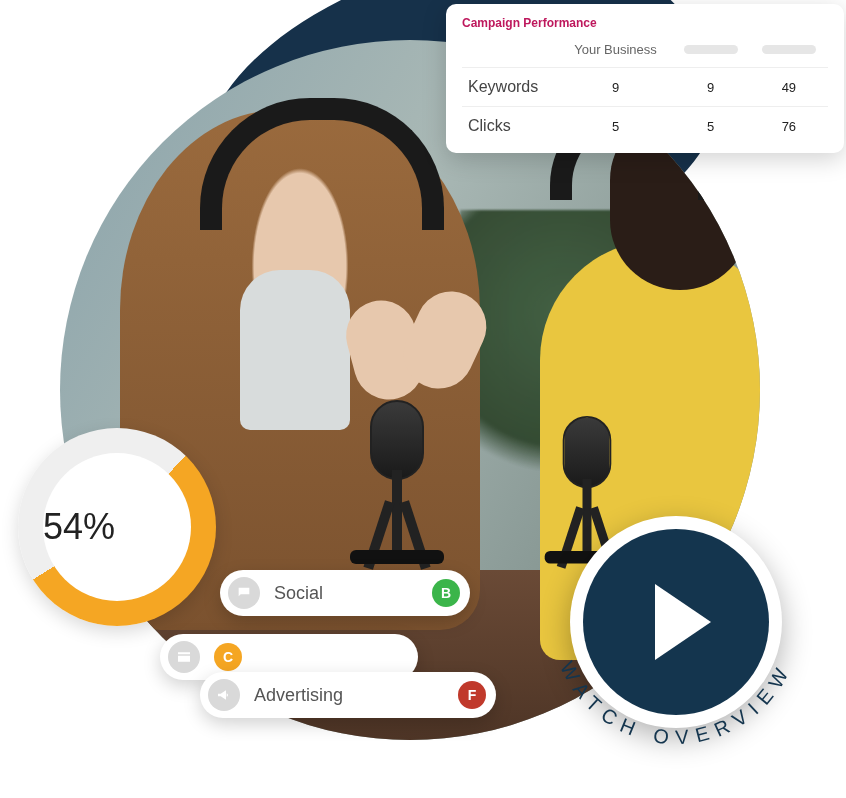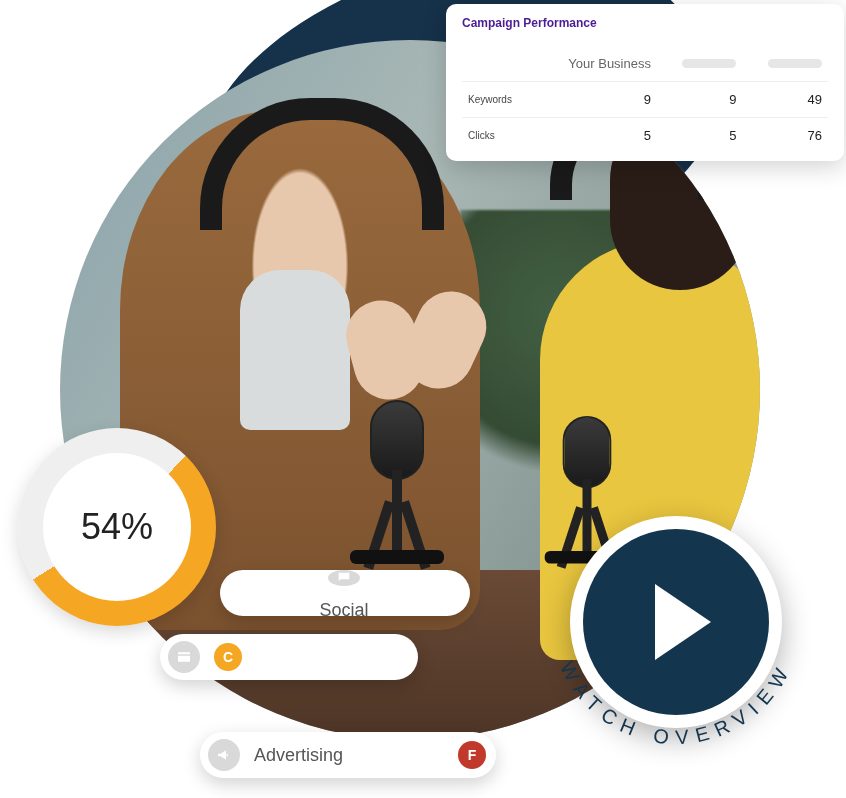--- a/index.html
+++ b/index.html
@@ -168,33 +168,33 @@
   width: 398px;
   background: #fff;
   border-radius: 10px;
   box-shadow: 0 6px 24px rgba(0,0,0,.18);
   padding: 12px 16px 8px;
   z-index: 5;
 }
 .perf-title {
   font-size: 12px;
   font-weight: 700;
-  color: #4c1d95;
-  margin-bottom: 16px;
+  color: #be185d;
+  margin-bottom: 2px;
 }
 .perf-table { width: 100%; border-collapse: collapse; }
 .perf-table th, .perf-table td {
-  text-align: right;
+  text-align: center;
   font-size: 13px;
   color: #222;
   padding: 10px 6px;
   border-top: 1px solid #eee;
 }
 .perf-table th { border-top: none; font-weight: 400; color: #666; }
-.perf-table td:first-child, .perf-table th:first-child { text-align: left; color: #444; font-size: 10px; }
+.perf-table td:first-child, .perf-table th:first-child { text-align: left; color: #444; font-size: 16px; }
 .col-pill {
   display: inline-block;
   width: 54px; height: 9px;
   background: #e6e6e6;
   border-radius: 5px;
 }
 
 
 .gauge-wrap {
   position: absolute;
@@ -212,21 +212,21 @@
   align-items: center;
   justify-content: center;
   box-shadow: 0 6px 18px rgba(0,0,0,.15);
 }
 .gauge-inner {
   width: 148px; height: 148px;
   background: #fff;
   border-radius: 50%;
   display: flex;
   align-items: center;
-  justify-content: center;
+  justify-content: flex-start;
 }
 .gauge-inner span {
   font-size: 36px;
   font-weight: 400;
   color: #222;
 }
 
 
 .pill {
   position: absolute;
@@ -260,23 +260,23 @@
   color: #fff;
   font-weight: 700;
   font-size: 14px;
   display: flex;
   align-items: center;
   justify-content: center;
 }
 .grade-B { background: #3bb54a; }
 .grade-C { background: #f5a623; }
 .grade-F { background: #c0392b; }
-.pill-social      { left: 220px; top: 570px; width: 250px; flex-direction: column; }
+.pill-social      { left: 220px; top: 570px; width: 250px; }
 .pill-website     { left: 160px; top: 634px; width: 258px; }
-.pill-advertising { left: 200px; top: 732px; width: 296px; justify-content: space-between; }
+.pill-advertising { left: 200px; top: 672px; width: 296px; justify-content: space-between; }
 
 
 .play-wrap {
   position: absolute;
   right: 20px;
   bottom: 14px;
   width: 300px;
   height: 300px;
   z-index: 7;
 }

